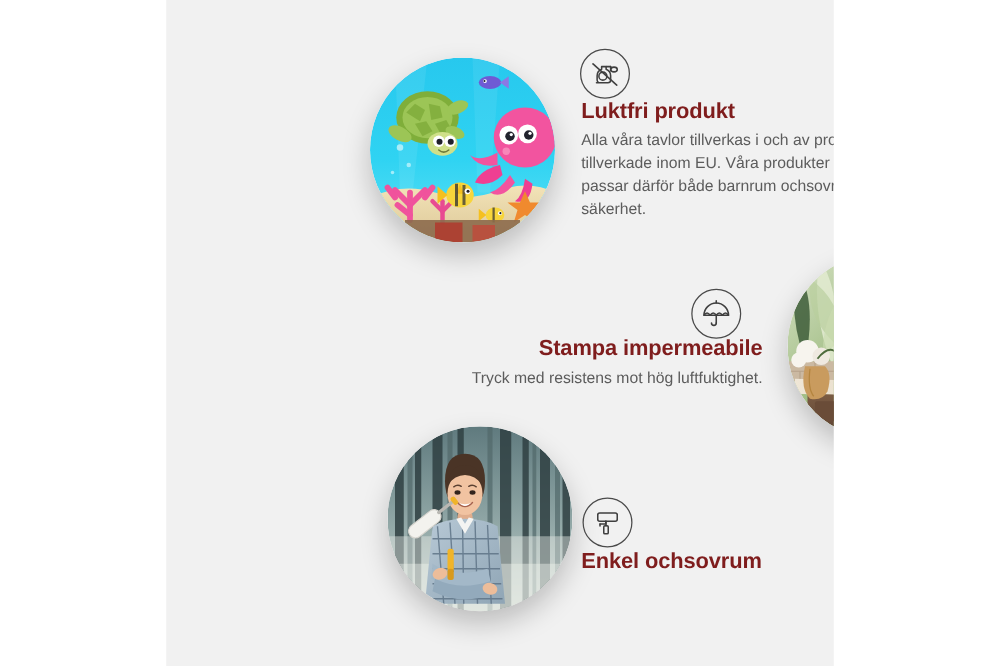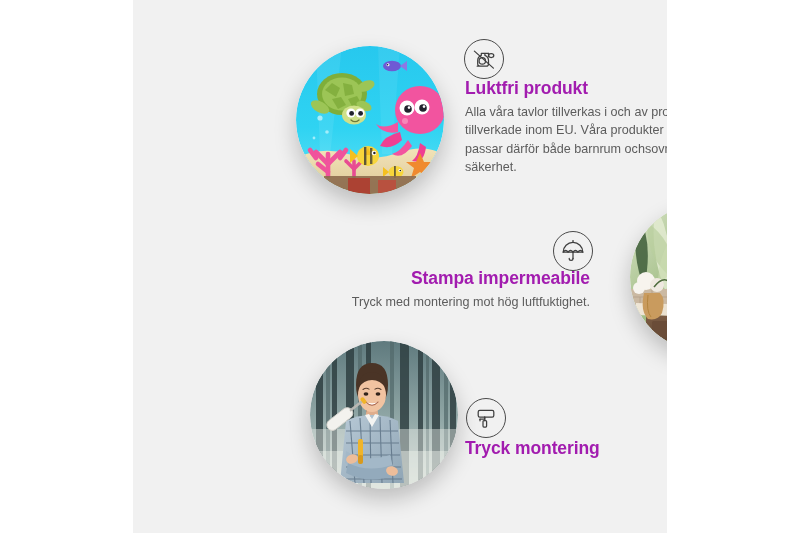--- a/index.html
+++ b/index.html
@@ -39,21 +39,21 @@
     background: #ffffff;
   }
   .side-bar.left  { left: 0; }
   .side-bar.right { left: 667px; width: 133px; }
 
   .feature-text { position: absolute; }
 
   .feature-title {
     font-size: 17.5px;
     font-weight: bold;
-    color: #a21caf;
+    color: #7f1d1d;
     letter-spacing: -0.1px;
     line-height: 1.25;
     white-space: nowrap;
   }
 
   .feature-desc {
     font-size: 12.6px;
     color: #5c5c5c;
     line-height: 1.47;
     margin-top: 3px;
@@ -88,21 +88,21 @@
   .photo svg { display: block; width: 100%; height: 100%; }
 
   
   #block1-photo { left: 163px; top: 46px; width: 148px; height: 148px; }
   #block1-icon  { left: 331px; top: 39px; }
   #block1-text  { left: 332px; top: 78px; width: 286px; }
 
   
   #block2-photo { left: 497px; top: 203px; width: 148px; height: 148px; }
   #block2-icon  { left: 420px; top: 231px; }
-  #block2-text  { left: 176px; top: 268px; width: 281px; text-align: right; }
+  #block2-text  { left: 196px; top: 268px; width: 281px; text-align: right; }
 
   
   #block3-photo { left: 177px; top: 341px; width: 148px; height: 148px; }
   #block3-icon  { left: 333px; top: 398px; }
   #block3-text  { left: 332px; top: 438px; width: 280px; }
 </style>
 </head>
 <body>
 
 <div class="page">
@@ -325,21 +325,21 @@
         <path d="M3.2 14.2 a9.8 9.8 0 0 1 19.6 0 z"></path>
         <path d="M3.2 14.2 q2.45 -3.6 4.9 0 q2.45 -3.6 4.9 0 q2.45 -3.6 4.9 0 q2.45 -3.6 4.9 0"></path>
         <path d="M13 14.2 V20.4"></path>
         <path d="M13 20.4 a1.9 1.9 0 0 1-3.8 0"></path>
         <path d="M13 4.4 V2.6"></path>
       </svg>
     </div>
 
     <div class="feature-text" id="block2-text">
       <div class="feature-title">Stampa impermeabile</div>
-      <div class="feature-desc">Tryck med montering mot hög luftfuktighet.</div>
+      <div class="feature-desc">Tryck med resistens mot hög luftfuktighet.</div>
     </div>
 
     <div class="photo" id="block3-photo">
       <div class="inner">
         <svg viewBox="0 0 148 148" preserveAspectRatio="xMidYMid slice" aria-hidden="true">
           <defs>
             <linearGradient id="forestGrad" x1="0" y1="0" x2="0" y2="1">
               <stop offset="0%" stop-color="#5f7a7e"></stop>
               <stop offset="55%" stop-color="#93a9a8"></stop>
               <stop offset="100%" stop-color="#cfd6cf"></stop>
@@ -426,17 +426,17 @@
       <svg width="26" height="26" viewBox="0 0 26 26" fill="none" stroke="#3f3f3f" stroke-width="1.25" stroke-linecap="round" stroke-linejoin="round">
         <rect x="5.2" y="5.4" width="15.6" height="6.6" rx="1.6"></rect>
         <path d="M11.6 12 v2.2 h-4.6"></path>
         <path d="M7 14.2 v1.6"></path>
         <rect x="10" y="15.6" width="3.6" height="6.4" rx="0.9"></rect>
         <path d="M11.8 12 v3.6"></path>
       </svg>
     </div>
 
     <div class="feature-text" id="block3-text">
-      <div class="feature-title">Tryck montering</div>
+      <div class="feature-title">Enkel ochsovrum</div>
     </div>
 
   </div>
 </div>
 
 </body></html>

